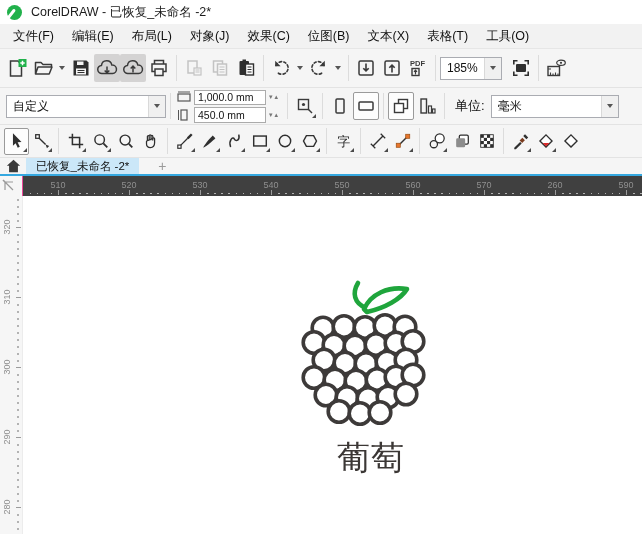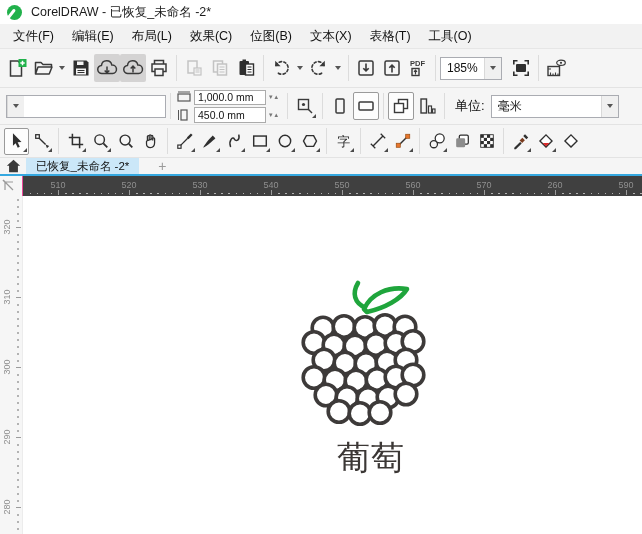--- a/index.html
+++ b/index.html
@@ -86,20 +86,21 @@
 
   <div class="titlebar">
     <div class="logo"></div>
     <div class="title-text">CorelDRAW - 已恢复_未命名 -2*</div>
   </div>
 
   <div class="menubar">
     <span class="menu-item">文件(F)</span>
     <span class="menu-item">编辑(E)</span>
     <span class="menu-item">布局(L)</span>
+    <span class="menu-item">对象(J)</span>
     <span class="menu-item">效果(C)</span>
     <span class="menu-item">位图(B)</span>
     <span class="menu-item">文本(X)</span>
     <span class="menu-item">表格(T)</span>
     <span class="menu-item">工具(O)</span>
   </div>
 
   <div class="bar toolbar1">
     <div class="tbtn">
       <svg width="20" height="20" viewBox="0 0 20 20">
@@ -226,20 +227,21 @@
         <rect x="2" y="8.5" width="11.5" height="9" fill="none" stroke="#3a3a3a" stroke-width="1.4"></rect>
         <path d="M4.5 17.5v-3M7 17.5v-2M9.5 17.5v-3M12 17.5v-2M2 11h3" stroke="#3a3a3a" stroke-width="1.1"></path>
         <ellipse cx="15" cy="4.8" rx="4.3" ry="2.6" fill="none" stroke="#3a3a3a" stroke-width="1.2"></ellipse>
         <circle cx="15" cy="4.8" r="1.1" fill="#3a3a3a"></circle>
       </svg>
     </div>
   </div>
 
   <div class="bar propbar">
     <div class="combo" style="width:160px;">
+      <span class="combo-text">自定义</span>
       <span class="combo-btn">
           <span class="ddarrow"></span>
         </span>
     </div>
     <div class="sep"></div>
     <div class="size-group">
       <div class="size-row">
         <svg width="14" height="12" viewBox="0 0 14 12">
           <rect x="1" y="3" width="12" height="7" fill="none" stroke="#555" stroke-width="1.2"></rect>
           <path d="M1 1h12" stroke="#555" stroke-width="1"></path>

